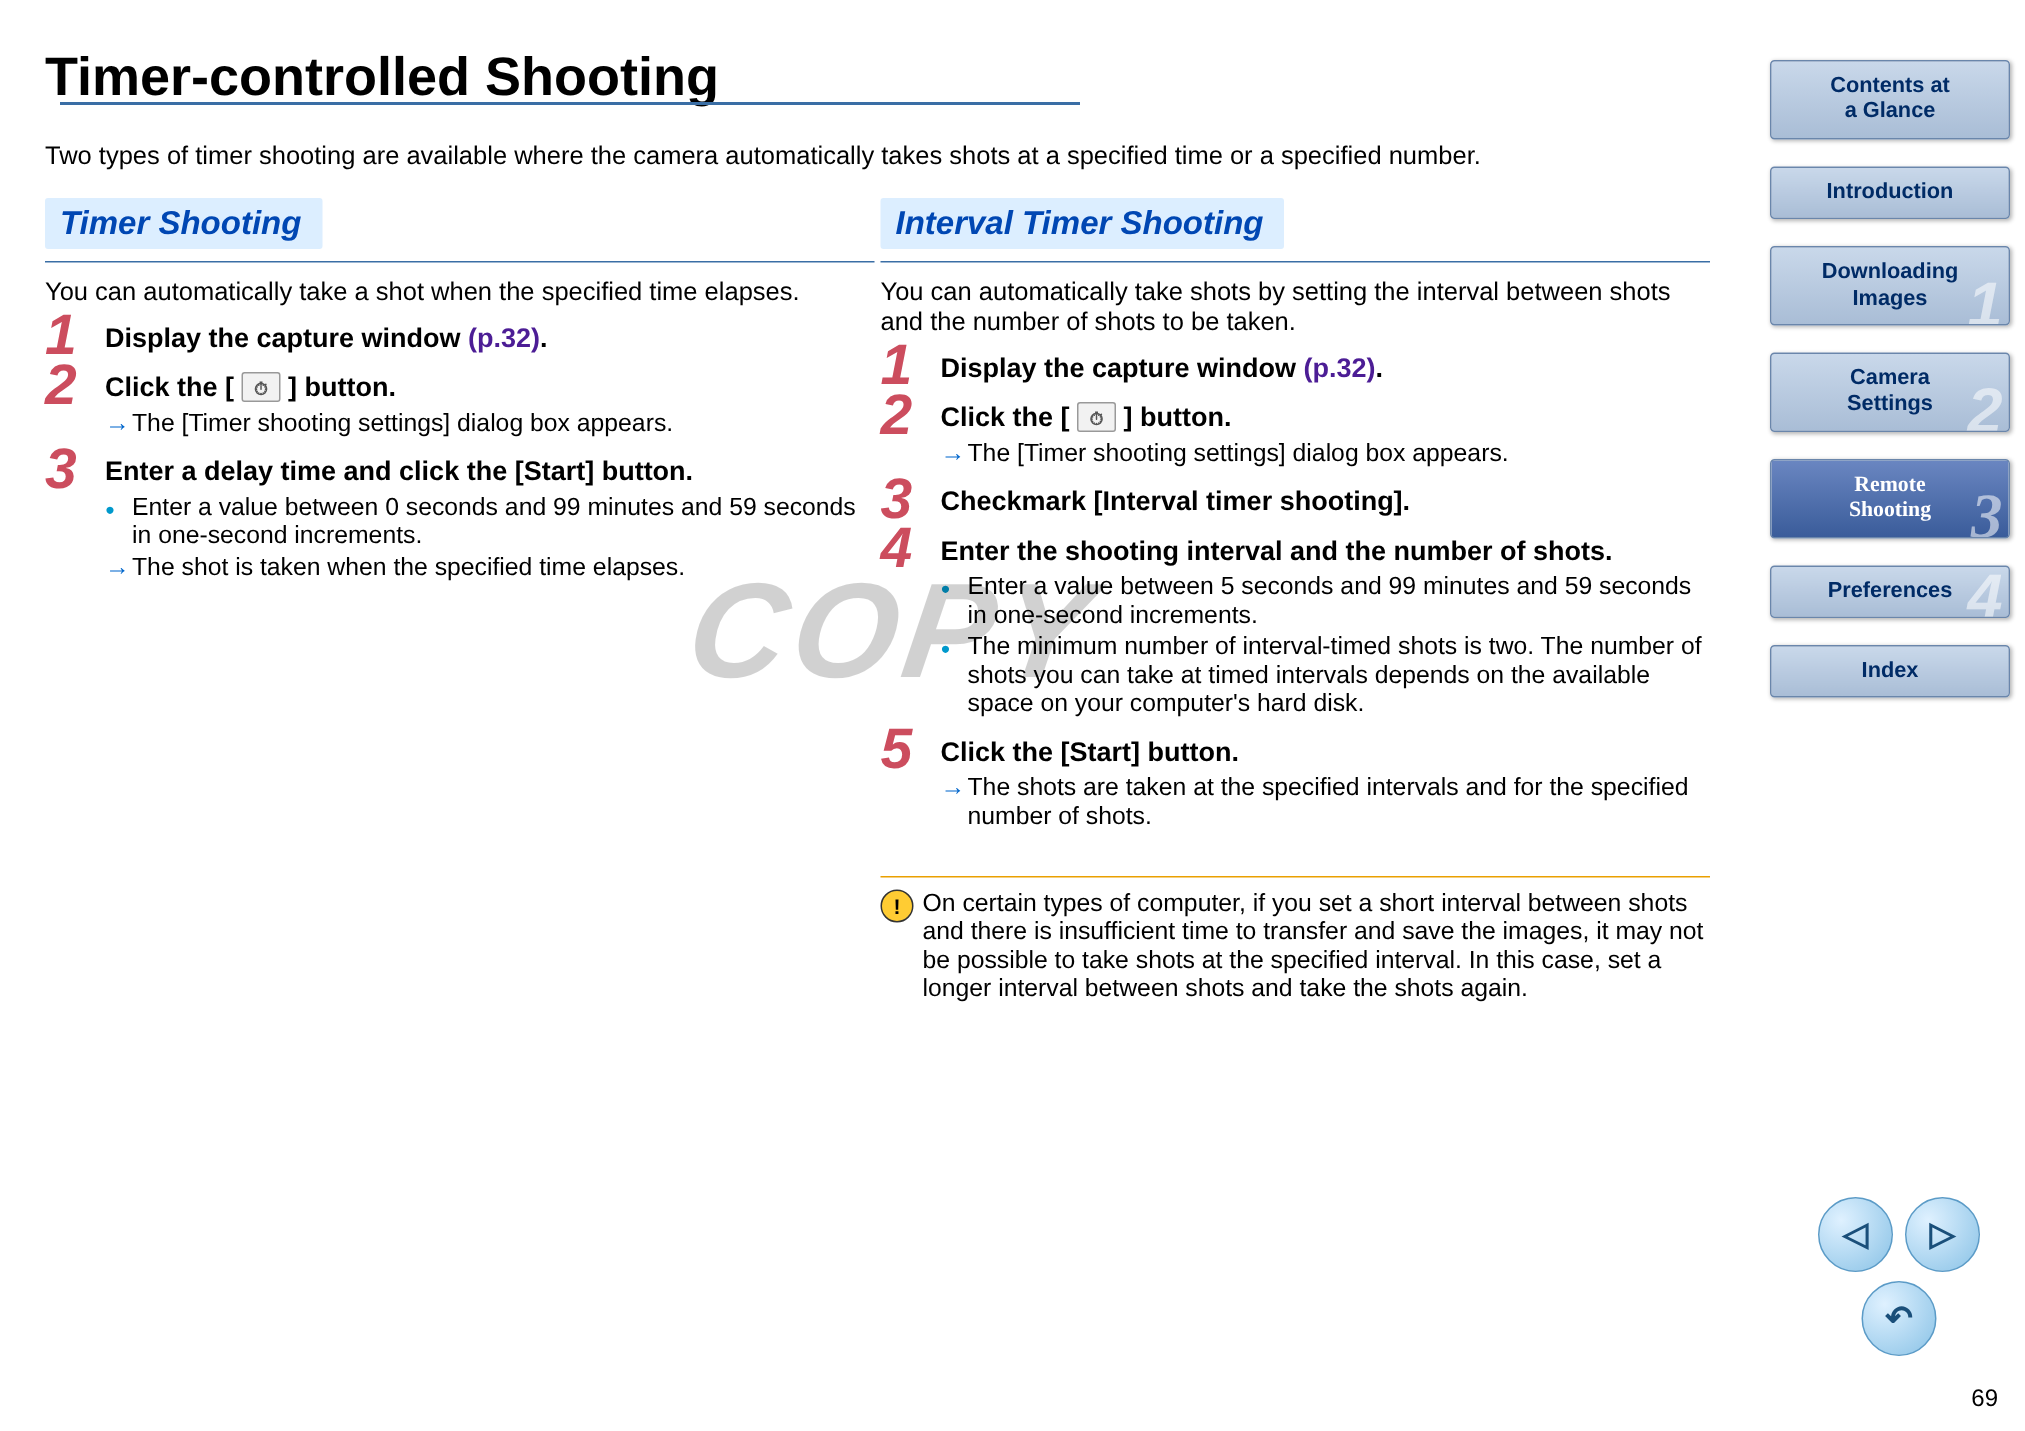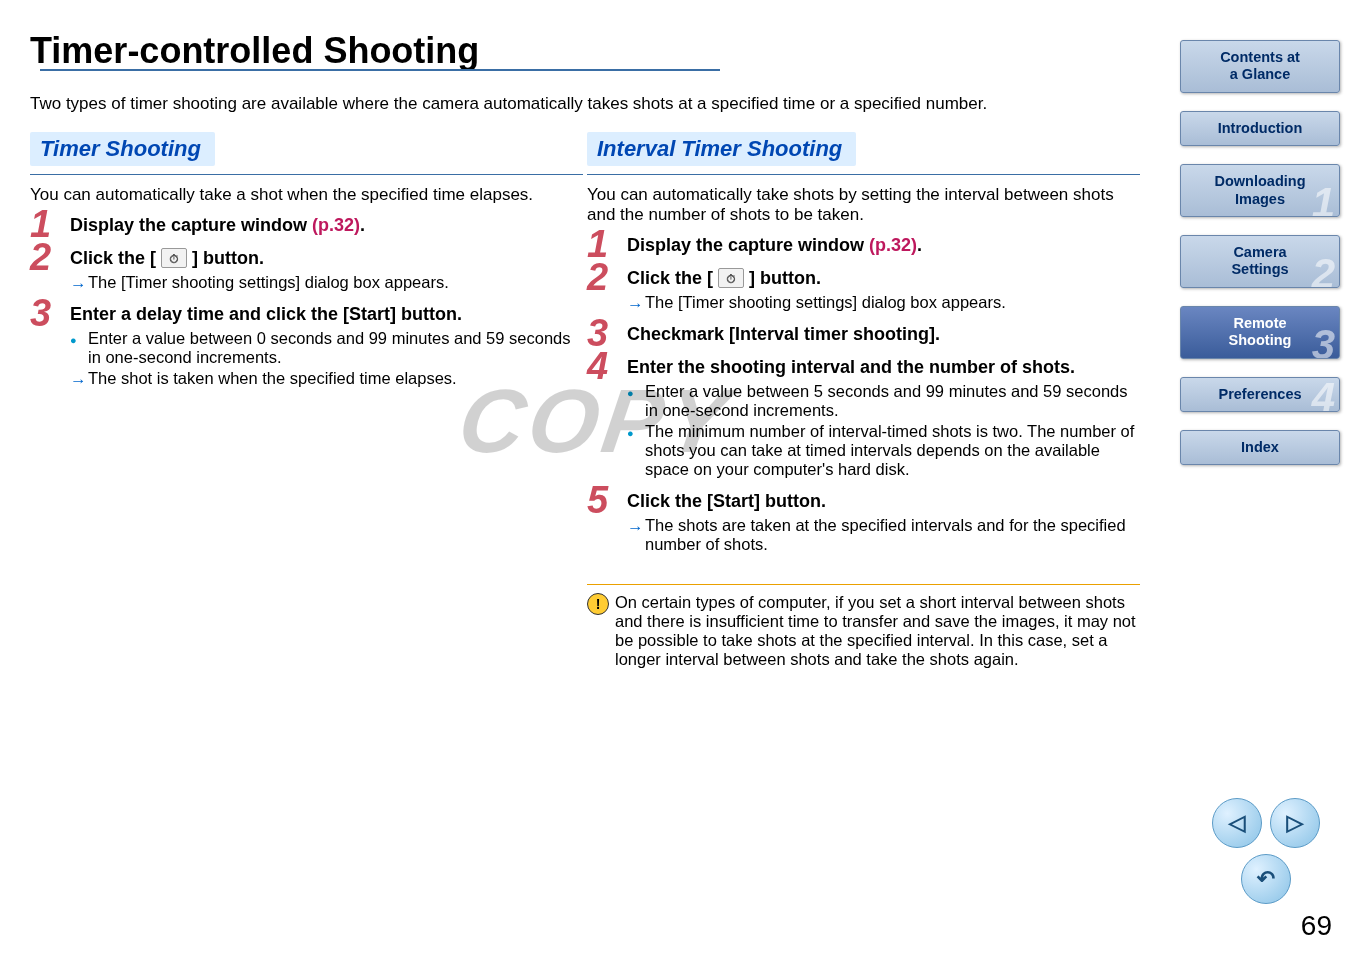--- a/index.html
+++ b/index.html
@@ -98,21 +98,21 @@
     font-style: italic;
     color: #cc4d5e;
     line-height: 1;
   }
   .step-title {
     font-size: 18px;
     font-weight: bold;
     margin-bottom: 2px;
   }
   .pref {
-    color: #be185d;
+    color: #4c1d95;
     font-weight: bold;
     margin-top: 20px;
   }
   .timer-icon-box {
     display: inline-block;
     border: 1px solid #999;
     background: #f2f2f2;
     width: 24px;
     height: 18px;
     vertical-align: middle;
@@ -222,20 +222,21 @@
     text-align: center;
     padding: 8px 4px;
     cursor: pointer;
     position: relative;
     line-height: 1.2;
     overflow: hidden;
   }
   .nav-btn.active {
     background: linear-gradient(#6a86c1,#3a5c9a);
     color: #fff;
+    font-family: Liberation Serif, serif;
   }
   .nav-btn .bignum {
     position: absolute;
     right: 4px;
     bottom: -8px;
     font-size: 42px;
     font-style: italic;
     font-weight: 900;
     opacity: 0.55;
     color: #fff;
@@ -261,21 +262,21 @@
     justify-content: center;
     font-size: 22px;
     color: #1a4f7a;
     cursor: pointer;
     font-weight: bold;
   }
   .page-num {
     position: absolute;
     right: 18px;
     bottom: 12px;
-    font-size: 28px;
+    font-size: 16px;
   }
 </style>
 </head>
 <body>
 
 <div class="page">
   <div class="main">
     <div>
       <h1>Timer-controlled Shooting</h1><span class="title-rule"></span>
     </div>

